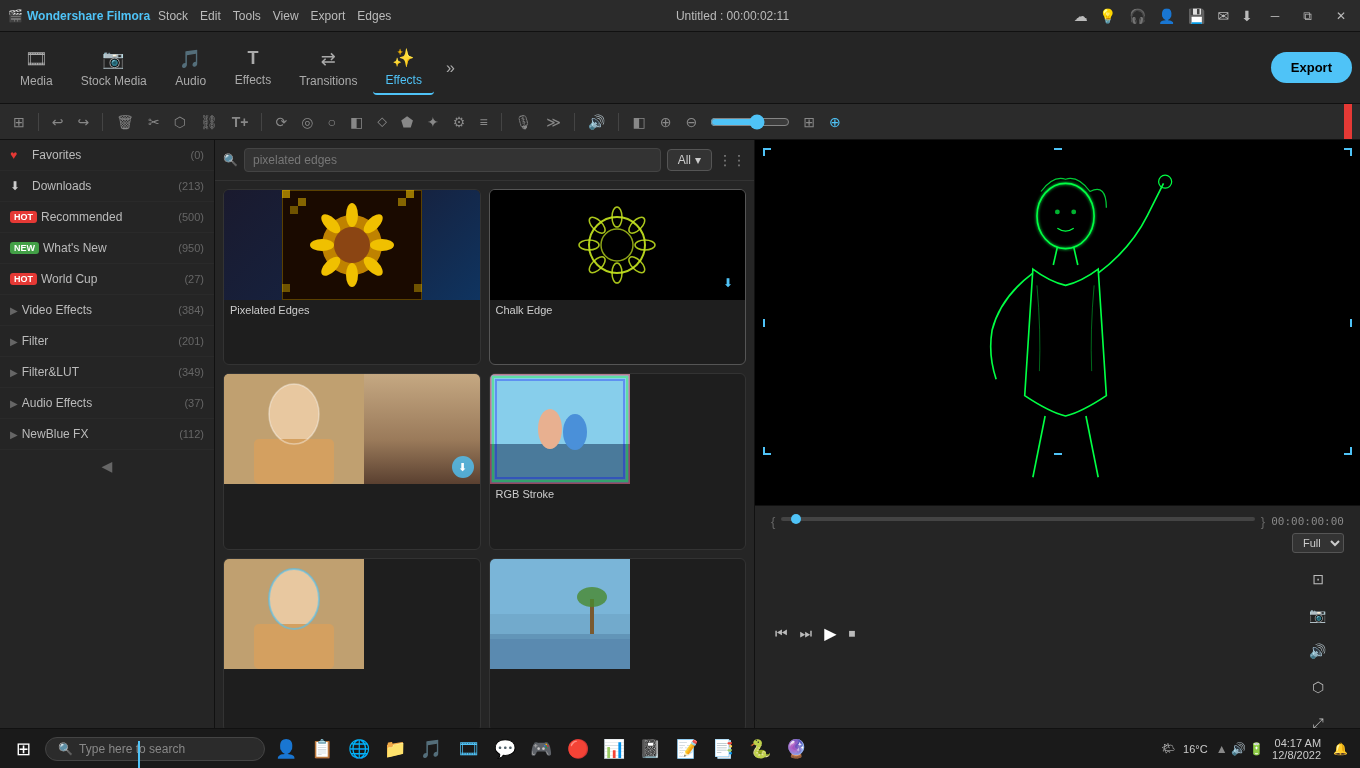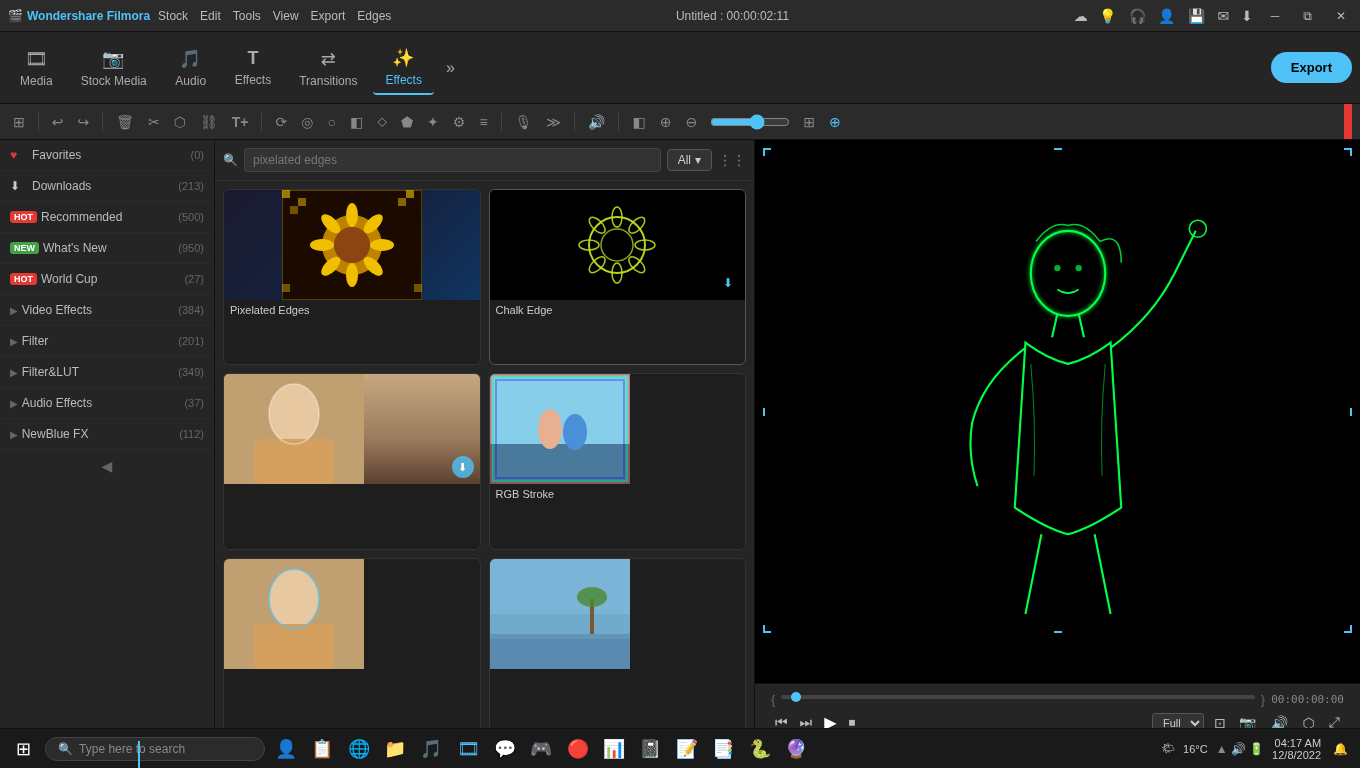--- a/index.html
+++ b/index.html
@@ -448,21 +448,21 @@
         </div>
         <span class="bracket">}</span>
         <span style="font-size:11px;color:#888;font-family:monospace;text-align:center;">00:00:00:00</span>
       </div>
 
       <div id="playback-btns" style="padding:2px 8px;gap:4px;">
         <button class="pb-btn">⏮</button>
         <button class="pb-btn">⏭</button>
         <button class="pb-btn" style="font-size:16px;color:#fff;">▶</button>
         <button class="pb-btn">⏹</button>
-        <div id="quality-wrapper" style="margin-left:auto;display:flex;align-items:center;gap:6px;">
+        <div id="quality-wrapper" style="margin-left:auto;display:flex;align-items:center;gap:16px;flex-direction:column;">
           <select id="quality-select">
             <option>Full</option>
             <option>1/2</option>
             <option>1/4</option>
           </select>
           <button class="pb-btn">⊡</button>
           <button class="pb-btn">📷</button>
           <button class="pb-btn">🔊</button>
           <button class="pb-btn">⬡</button>
           <button class="pb-btn">⤢</button>

